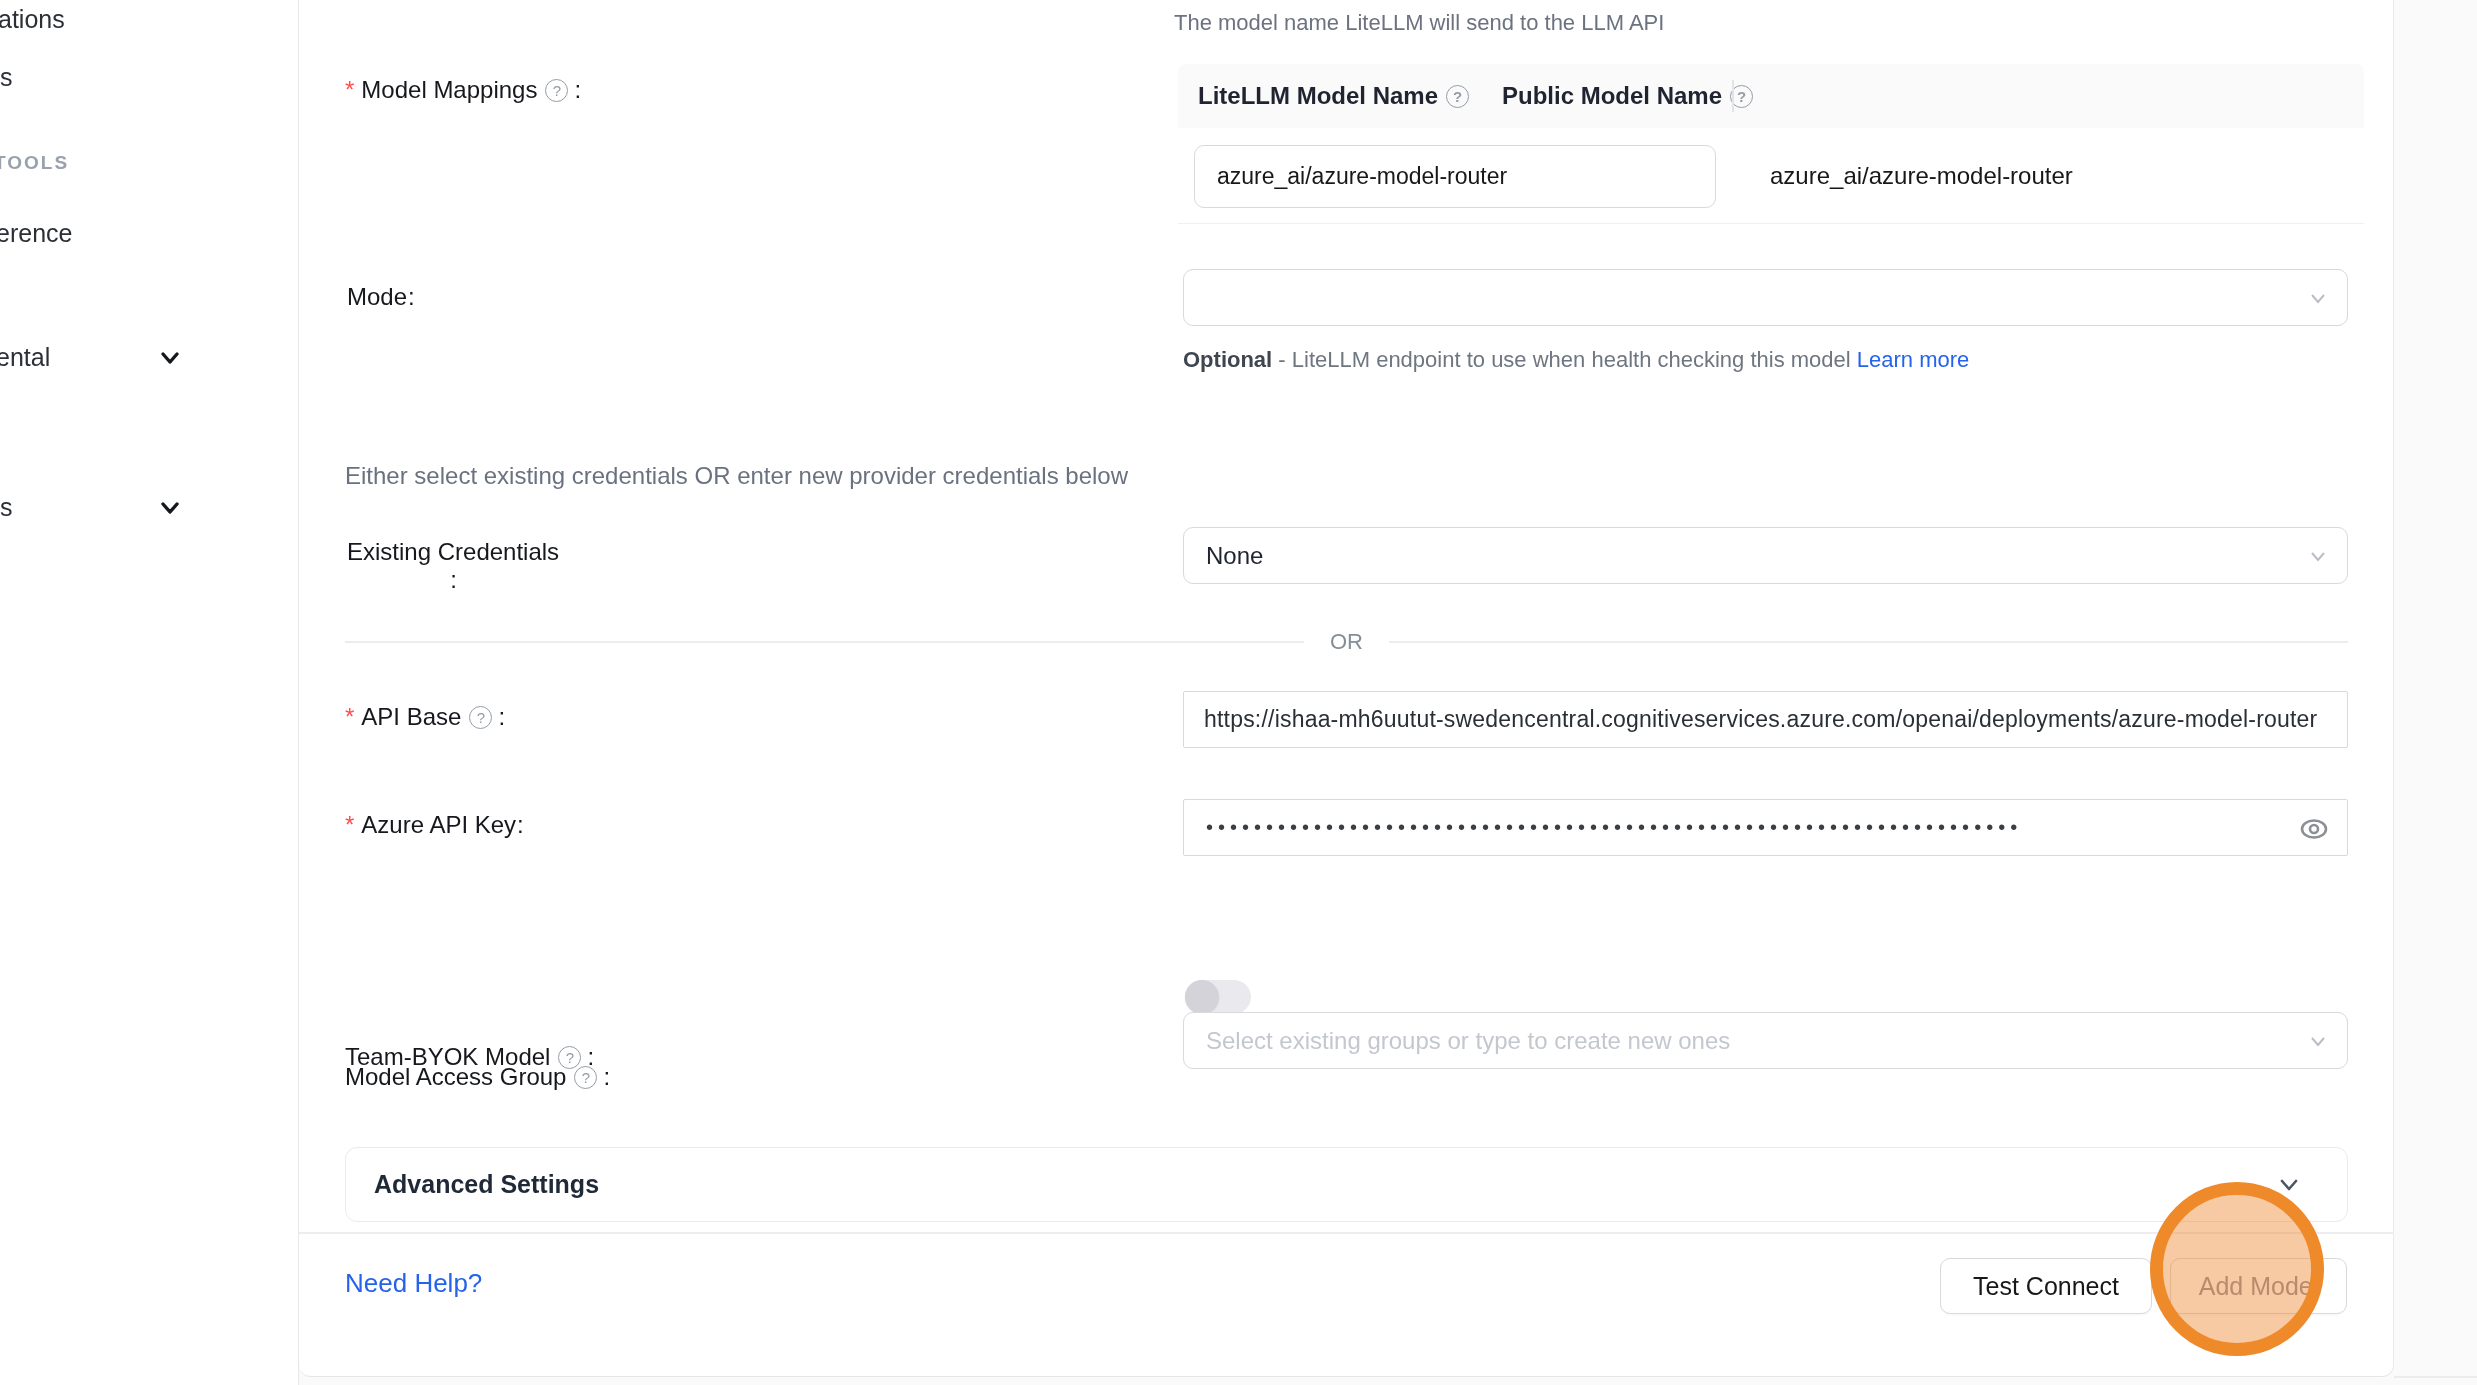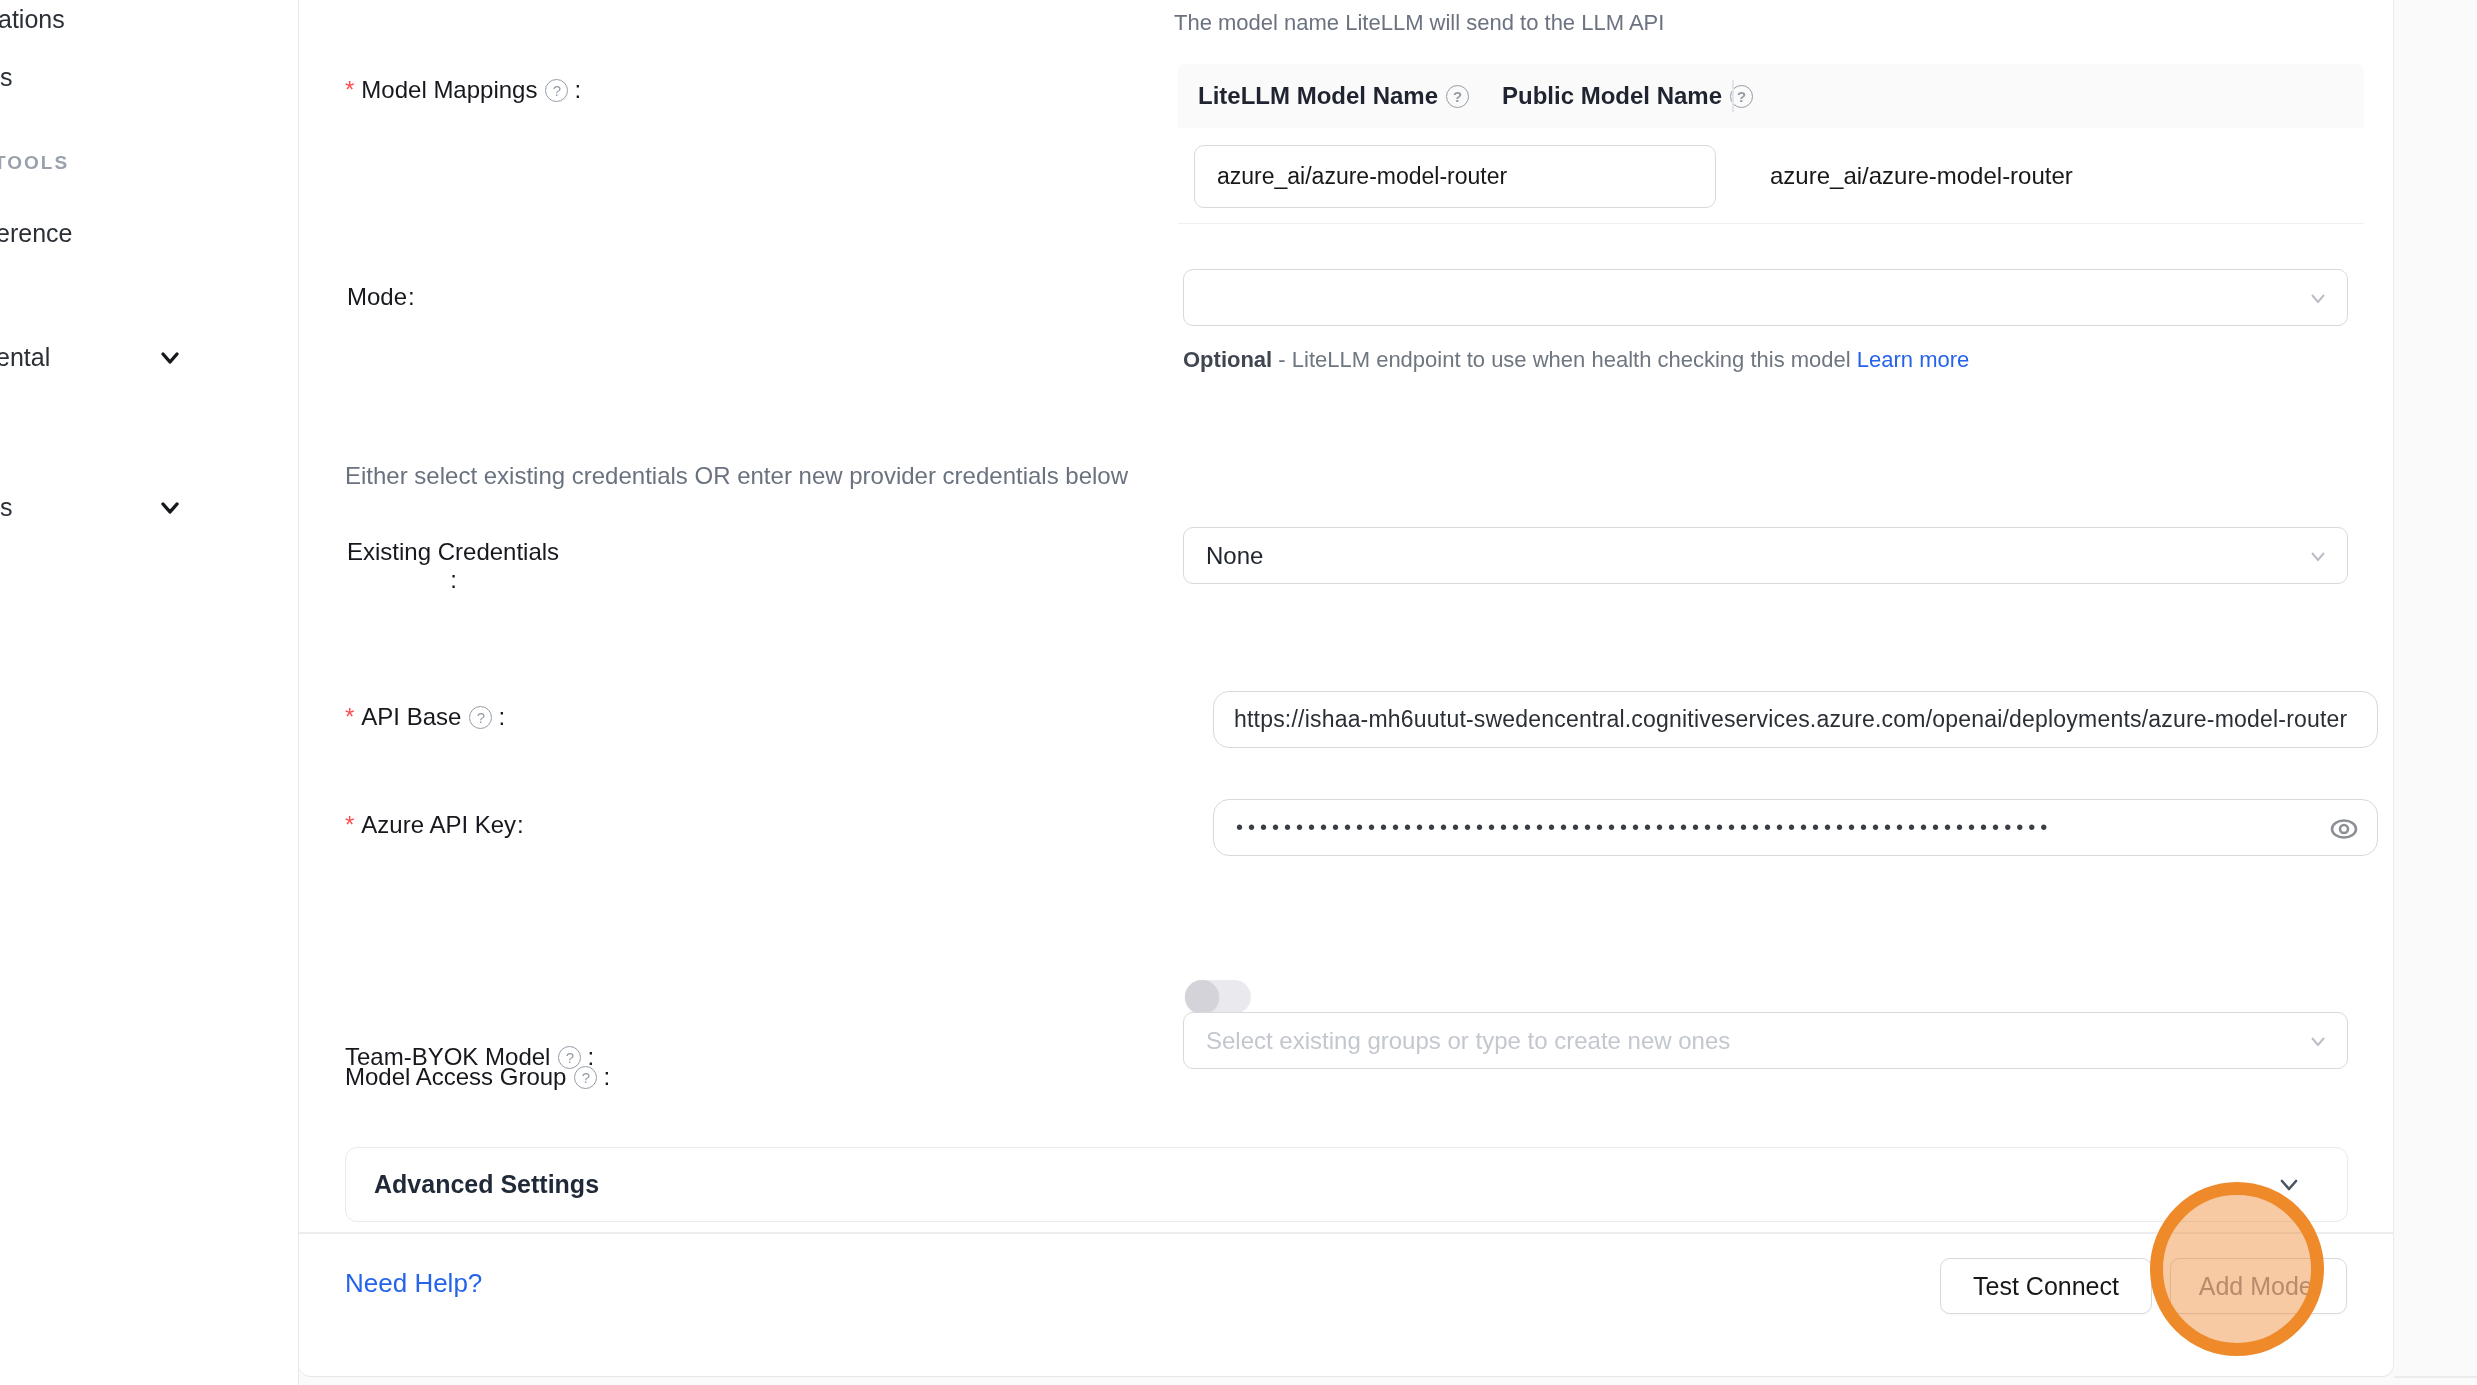--- a/index.html
+++ b/index.html
@@ -35,21 +35,21 @@
   #mm-hcell-2 { padding-left:20px; }
   #mm-col-sep { position:absolute; left:554px; top:16px; width:1.5px; height:32px; background:#e2e4e8; }
   #mm-body { position:relative; height:96px; background:#ffffff; border-bottom:1.5px solid #f0f0f0; }
   #public-name-input { position:absolute; left:16px; top:17px; width:522px; height:63px; border:1.5px solid #d9d9d9; border-radius:10px; background:#fff; font-family:"Liberation Sans",sans-serif; font-size:23px; color:#18181b; padding:0 22px; outline:none; }
   #litellm-name-cell { position:absolute; left:572px; top:0; height:96px; line-height:96px; padding-left:20px; font-size:24px; color:#18181b; white-space:nowrap; }
 
   
   .sel { position:absolute; left:1183px; width:1165px; height:57px; background:#fff; border:1.5px solid #d9d9d9; border-radius:10px; display:flex; align-items:center; padding:0 56px 0 22px; font-size:24px; color:#1f2430; cursor:pointer; }
   .sel .chev { position:absolute; right:18px; top:50%; margin-top:-11px; }
   .placeholder { color:#c3c7ce; }
-  .tinput { position:absolute; left:1213px; width:1165px; height:57px; background:#fff; border:1.5px solid #d9d9d9; border-radius:16px; overflow:hidden; display:flex; align-items:center; }
+  .tinput { position:absolute; left:1183px; width:1165px; height:57px; background:#fff; border:1.5px solid #d9d9d9; border-radius:2px; overflow:hidden; display:flex; align-items:center; }
 
   
   #mappings-label { left:345px; top:76px; }
   #mode-label     { left:347px; top:283px; }
   #mode-select    { top:269px; }
   #mode-help { left:1183px; top:338px; width:850px; font-size:22px; line-height:44px; color:#6e7680; }
   #mode-help b { color:#3f4650; font-weight:700; }
   .link { color:#2563eb; cursor:pointer; }
   #cred-note { left:345px; top:462px; font-size:24px; color:#6a7280; }
   #excred-label { left:347px; top:538px;flex-direction:column; }
@@ -167,20 +167,25 @@
   </div>
   <div id="excred-select" class="sel">
     <span>None</span>
     <span class="chev">
       <svg width="22" height="22" viewBox="0 0 22 22">
           <polyline points="5,8 11,15 17,8" fill="none" stroke="#b9bdc6" stroke-width="2"></polyline>
         </svg>
     </span>
   </div>
 
+  <div id="or-divider" class="tdivider">
+    <div class="line"></div>
+    <div class="dtext">OR</div>
+    <div class="line"></div>
+  </div>
 
   <div id="apibase-label" class="abs flabel">
     <span class="req">*</span>
     <span>API Base</span>
     <span class="q"></span>
     <span class="colon">:</span>
   </div>
   <div id="apibase-input" class="tinput">
     <div class="val">https://ishaa-mh6uutut-swedencentral.cognitiveservices.azure.com/openai/deployments/azure-model-router</div>
   </div>

